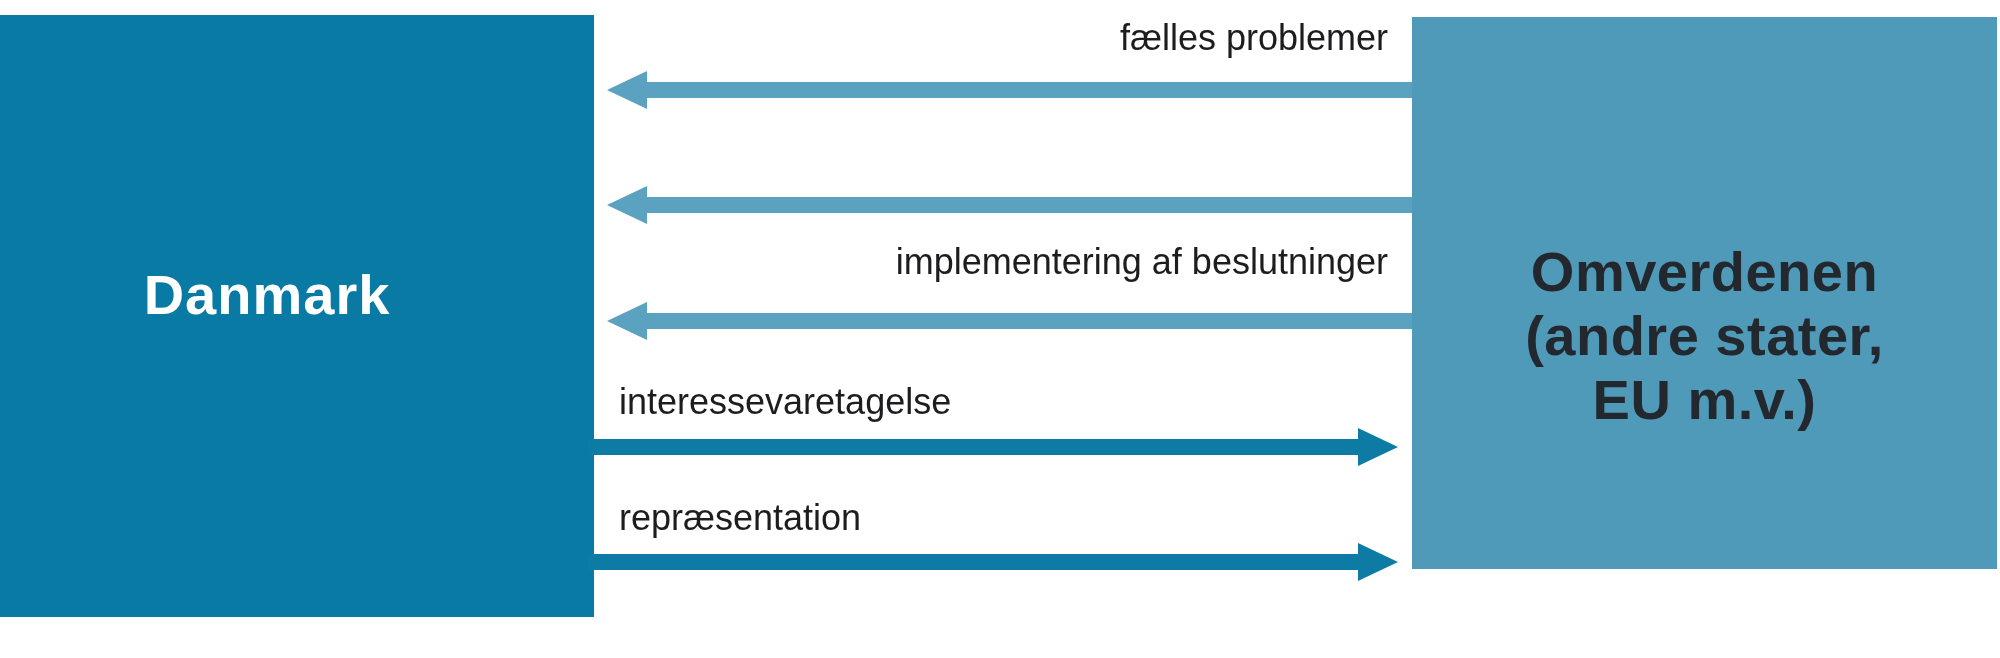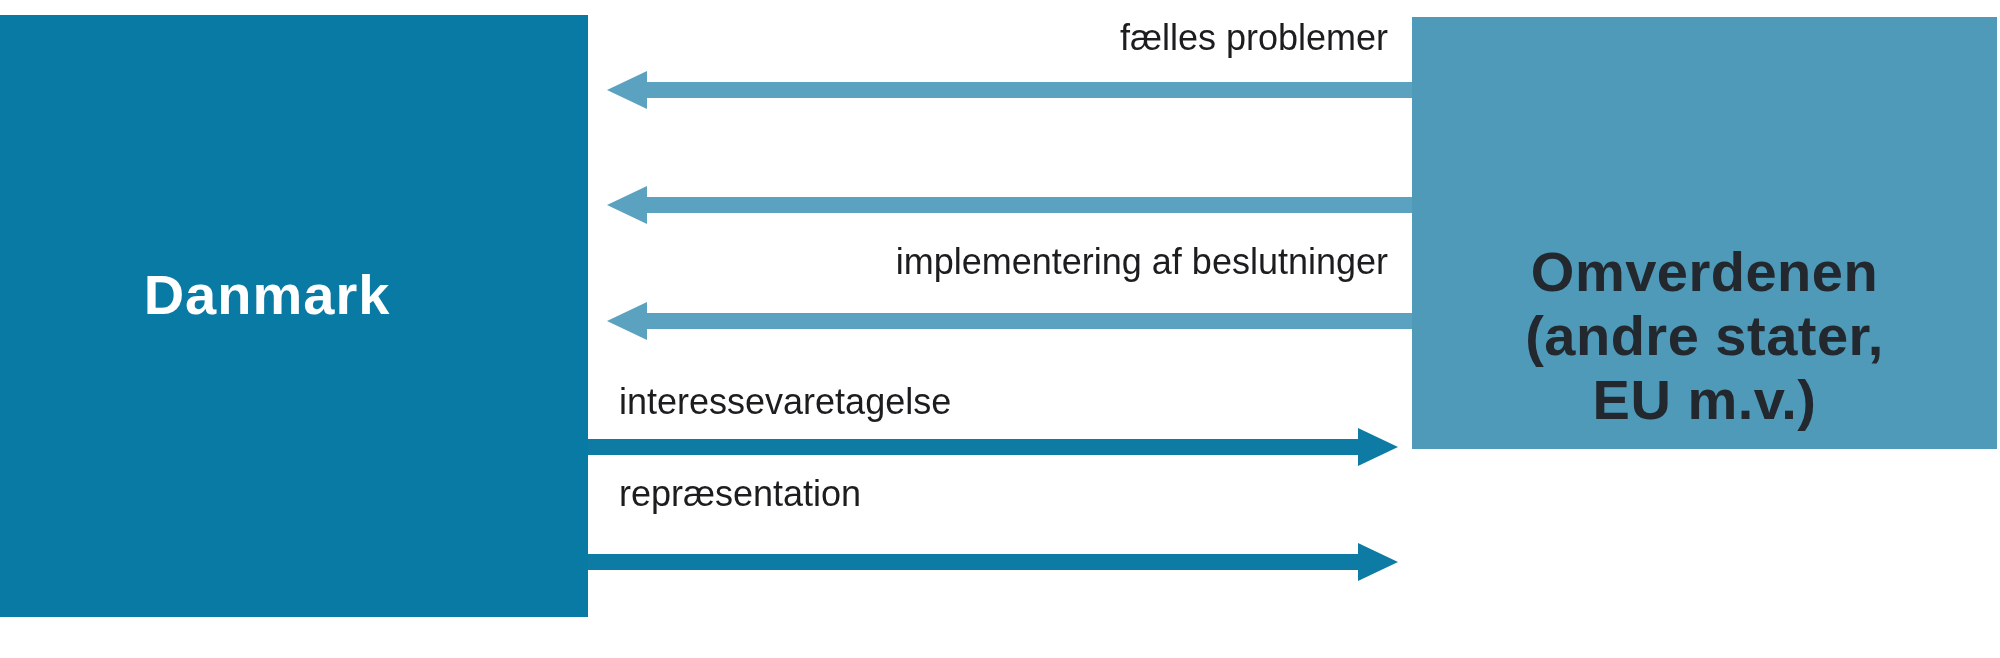--- a/index.html
+++ b/index.html
@@ -4,22 +4,22 @@
 <style>
   html,body{margin:0;padding:0;background:#ffffff;}
   .canvas{
     position:relative;
     width:2000px;height:658px;
     background:#ffffff;
     overflow:hidden;
     font-family:"Liberation Sans", sans-serif;
   }
   .box{position:absolute;}
-  .box-left{left:0;top:15px;width:588px;height:602px;background:var(--left-box,#087aa4);}
-  .box-right{left:1412px;top:17px;width:585px;height:432px;background:var(--right-box,#4f99b9);text-decoration:underline;}
+  .box-left{left:0;top:15px;width:588px;height:602px;background:var(--left-box,#087aa4);padding-left:6px;}
+  .box-right{left:1412px;top:17px;width:585px;height:552px;background:var(--right-box,#4f99b9);text-decoration:underline;}
 
   .danmark-label{
     position:absolute;left:0;top:247px;width:534px;
     text-align:center;
     font-size:56px;font-weight:bold;letter-spacing:1px;
     color:var(--left-text,#ffffff);
   }
   .omverdenen-label{
     position:absolute;left:0;top:223px;width:100%;
     text-align:center;
@@ -33,21 +33,21 @@
     font-size:36px;line-height:52px;
     color:var(--label-text,#1d1d1f);
     white-space:nowrap;
   }
   .flow-label.align-right{right:612px;text-align:right;}
   .flow-label.align-left{left:619px;text-align:right;}
   .l1{top:12px;}
   .l2{top:130px;}
   .l3{top:236px;}
   .l4{top:376px;}
-  .l5{top:468px;}
+  .l5{top:492px;}
 
   .arrow{position:absolute;height:38px;}
   .arrow.dir-left{left:607px;width:805px;}
   .arrow.dir-right{left:588px;width:810px;}
   .a1{top:71px;}
   .a2{top:186px;}
   .a3{top:302px;}
   .a4{top:428px;}
   .a5{top:543px;}
 

